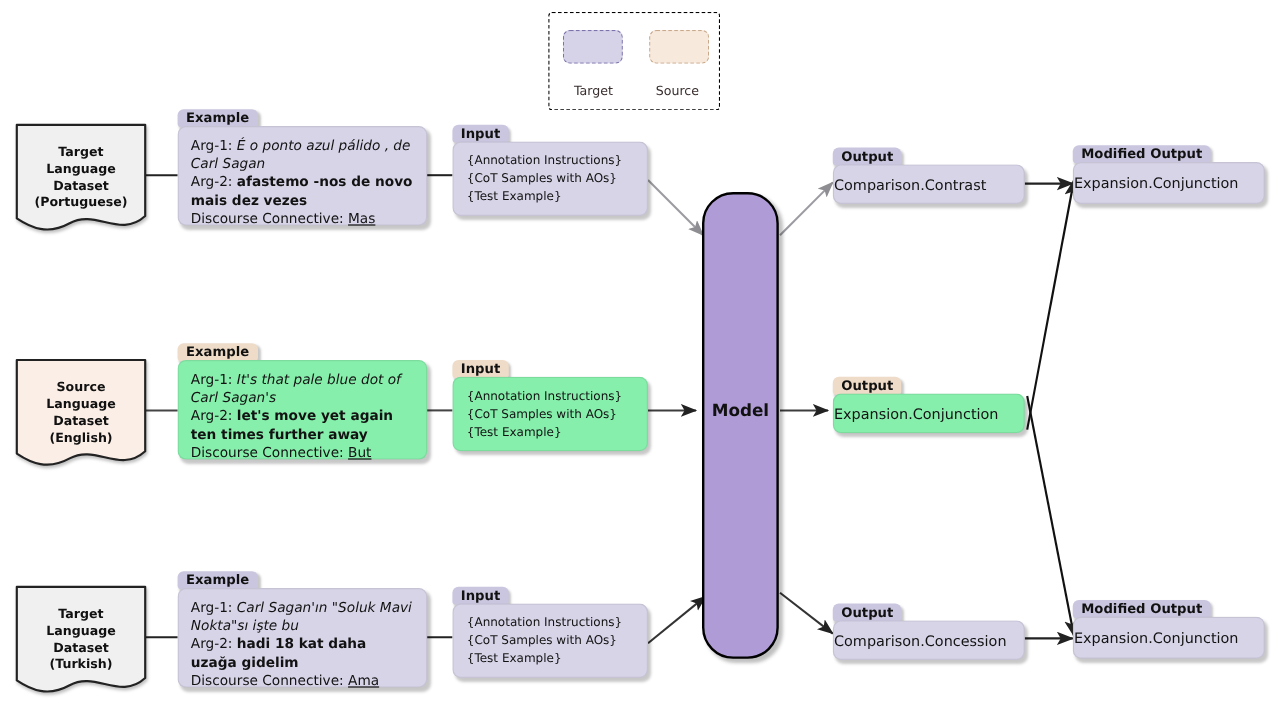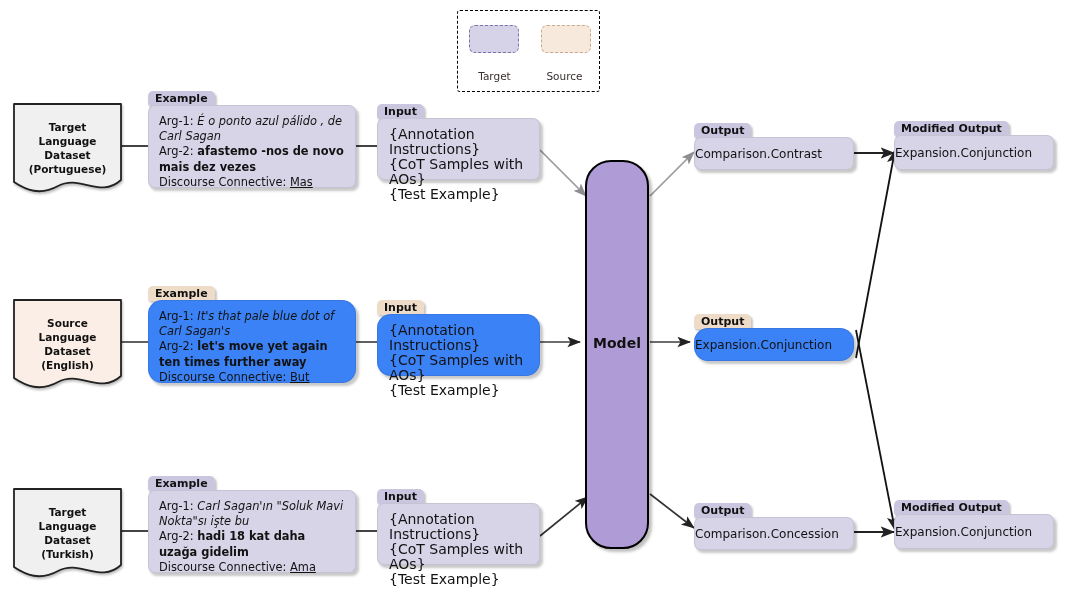--- a/index.html
+++ b/index.html
@@ -35,21 +35,21 @@
     font-size:10.5px;font-weight:bold;line-height:14px;color:#111;
   }
 
   
   .card{
     border-radius:7px;
     box-shadow:2.5px 3px 2.5px rgba(0,0,0,.22);
     border:0.8px solid rgba(0,0,0,.08);
   }
   .target-fill{background:#d8d4e8;}
-  .source-fill{background:#3b82f6;border-radius:14px;}
+  .source-fill{background:#86efac;}
 
   
   .tab{
     border-radius:5px 5px 3px 3px;
     padding:2px 7px 2px 7px;
     font-size:11px;font-weight:bold;color:#111;
     box-shadow:1.8px 2px 2px rgba(0,0,0,.22);
     white-space:nowrap;line-height:11px;
   }
   .tab.target-tab{background:#cbc6df;}
@@ -57,21 +57,21 @@
 
   
   .ex-body{padding:8px 10px 7px 10px;font-size:11.4px;line-height:15.2px;color:#121212;}
   .ex-body .lab{font-weight:normal;}
   .ex-body .arg1{font-style:italic;}
   .ex-body .arg2{font-weight:bold;}
   .ex-body .dc{text-decoration:underline;}
   .ex-line{margin:0;}
 
   
-  .in-body{padding:8px 11px 8px 11px;font-size:14px;line-height:15px;color:#121212;}
+  .in-body{padding:8px 11px 8px 11px;font-size:10px;line-height:15px;color:#121212;}
 
   
   .out-body{font-size:12px;color:#121212;padding:0 0;display:flex;align-items:center;height:100%;}
 
   
   .model{
     left:585px;top:160px;width:64px;height:389px;
     background:#af9cd6;border:2.2px solid #000;border-radius:26px;
     box-shadow:3px 3px 3px rgba(0,0,0,.25);
   }

